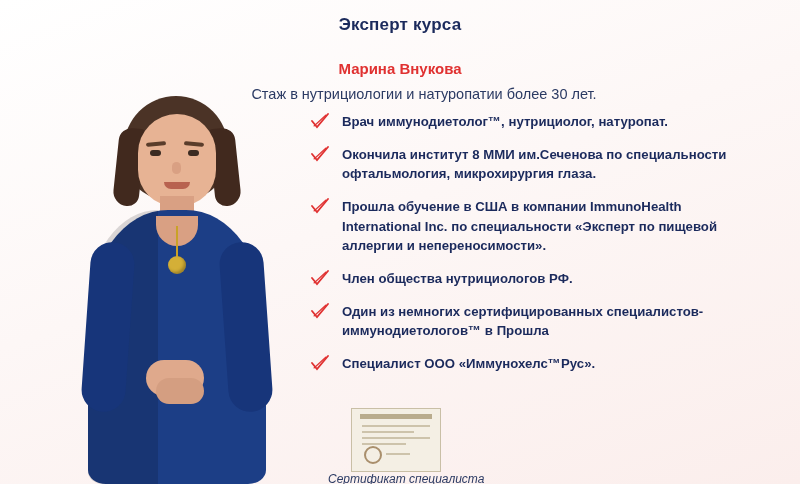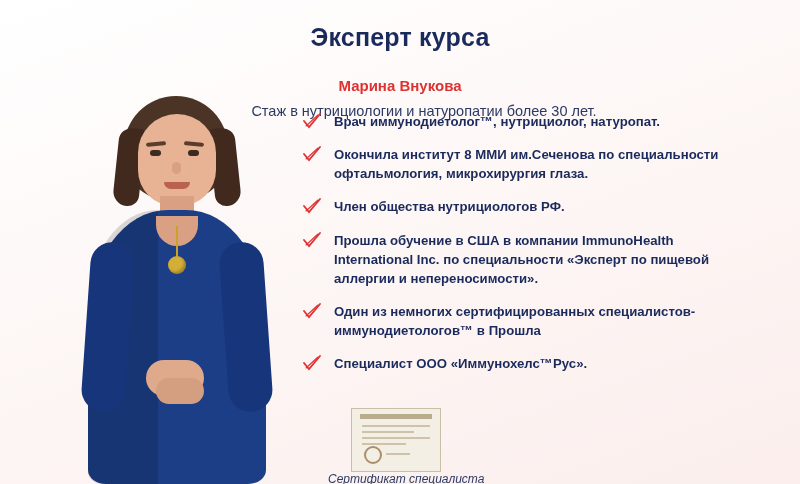--- a/index.html
+++ b/index.html
@@ -22,25 +22,25 @@
     background: linear-gradient(160deg, #ffffff 0%, #fdf7f6 45%, #fbeeec 100%);
     overflow: hidden;
   }
 
   
   .header {
     padding-top: 16px;
     text-align: center;
   }
   .title {
-    font-size: 25px;
+    font-size: 17px;
     font-weight: bold;
     color: #1b2a5c;
     letter-spacing: 0.2px;
-    margin: 8px;
+    margin: 0;
     line-height: 1.1;
   }
   .subtitle {
     font-size: 15px;
     font-weight: bold;
     color: #e03131;
     margin-top: 26px;
     line-height: 1.1;
   }
   .tagline {
@@ -223,21 +223,21 @@
     top: 286px;
     width: 48px;
     height: 26px;
     background: #d49e81;
     border-radius: 14px;
   }
 
   
   .bullets {
     position: absolute;
-    left: 302px;
+    left: 310px;
     top: 112px;
     width: 452px;
   }
   .bullet-row {
     display: flex;
     align-items: flex-start;
     margin-bottom: 14px;
   }
   .check {
     flex: 0 0 20px;
@@ -366,31 +366,31 @@
       <span class="bullet-text">Окончила институт 8 ММИ им.Сеченова по специальности офтальмология, микрохирургия глаза.</span>
     </div>
 
     <div class="bullet-row">
       <span class="check">
         <svg width="18" height="16" viewBox="0 0 18 16">
             <path d="M1 8 L6 14 L17 1" fill="none" stroke="#e03131" stroke-width="1.8" stroke-linecap="round"></path>
             <path d="M3 13 L15 2" fill="none" stroke="#e03131" stroke-width="1.1" stroke-linecap="round"></path>
           </svg>
       </span>
+      <span class="bullet-text">Прошла обучение в США в компании ImmunoHealth International Inc. по специальности «Эксперт по пищевой аллергии и непереносимости».</span>
+    </div>
+
+    <div class="bullet-row">
+      <span class="check">
+        <svg width="18" height="16" viewBox="0 0 18 16">
+            <path d="M1 8 L6 14 L17 1" fill="none" stroke="#e03131" stroke-width="1.8" stroke-linecap="round"></path>
+            <path d="M3 13 L15 2" fill="none" stroke="#e03131" stroke-width="1.1" stroke-linecap="round"></path>
+          </svg>
+      </span>
       <span class="bullet-text">Член общества нутрициологов РФ.</span>
-    </div>
-
-    <div class="bullet-row">
-      <span class="check">
-        <svg width="18" height="16" viewBox="0 0 18 16">
-            <path d="M1 8 L6 14 L17 1" fill="none" stroke="#e03131" stroke-width="1.8" stroke-linecap="round"></path>
-            <path d="M3 13 L15 2" fill="none" stroke="#e03131" stroke-width="1.1" stroke-linecap="round"></path>
-          </svg>
-      </span>
-      <span class="bullet-text">Прошла обучение в США в компании ImmunoHealth International Inc. по специальности «Эксперт по пищевой аллергии и непереносимости».</span>
     </div>
 
     <div class="bullet-row">
       <span class="check">
         <svg width="18" height="16" viewBox="0 0 18 16">
             <path d="M1 8 L6 14 L17 1" fill="none" stroke="#e03131" stroke-width="1.8" stroke-linecap="round"></path>
             <path d="M3 13 L15 2" fill="none" stroke="#e03131" stroke-width="1.1" stroke-linecap="round"></path>
           </svg>
       </span>
       <span class="bullet-text">Один из немногих сертифицированных специалистов-иммунодиетологов™ в Прошла</span>

